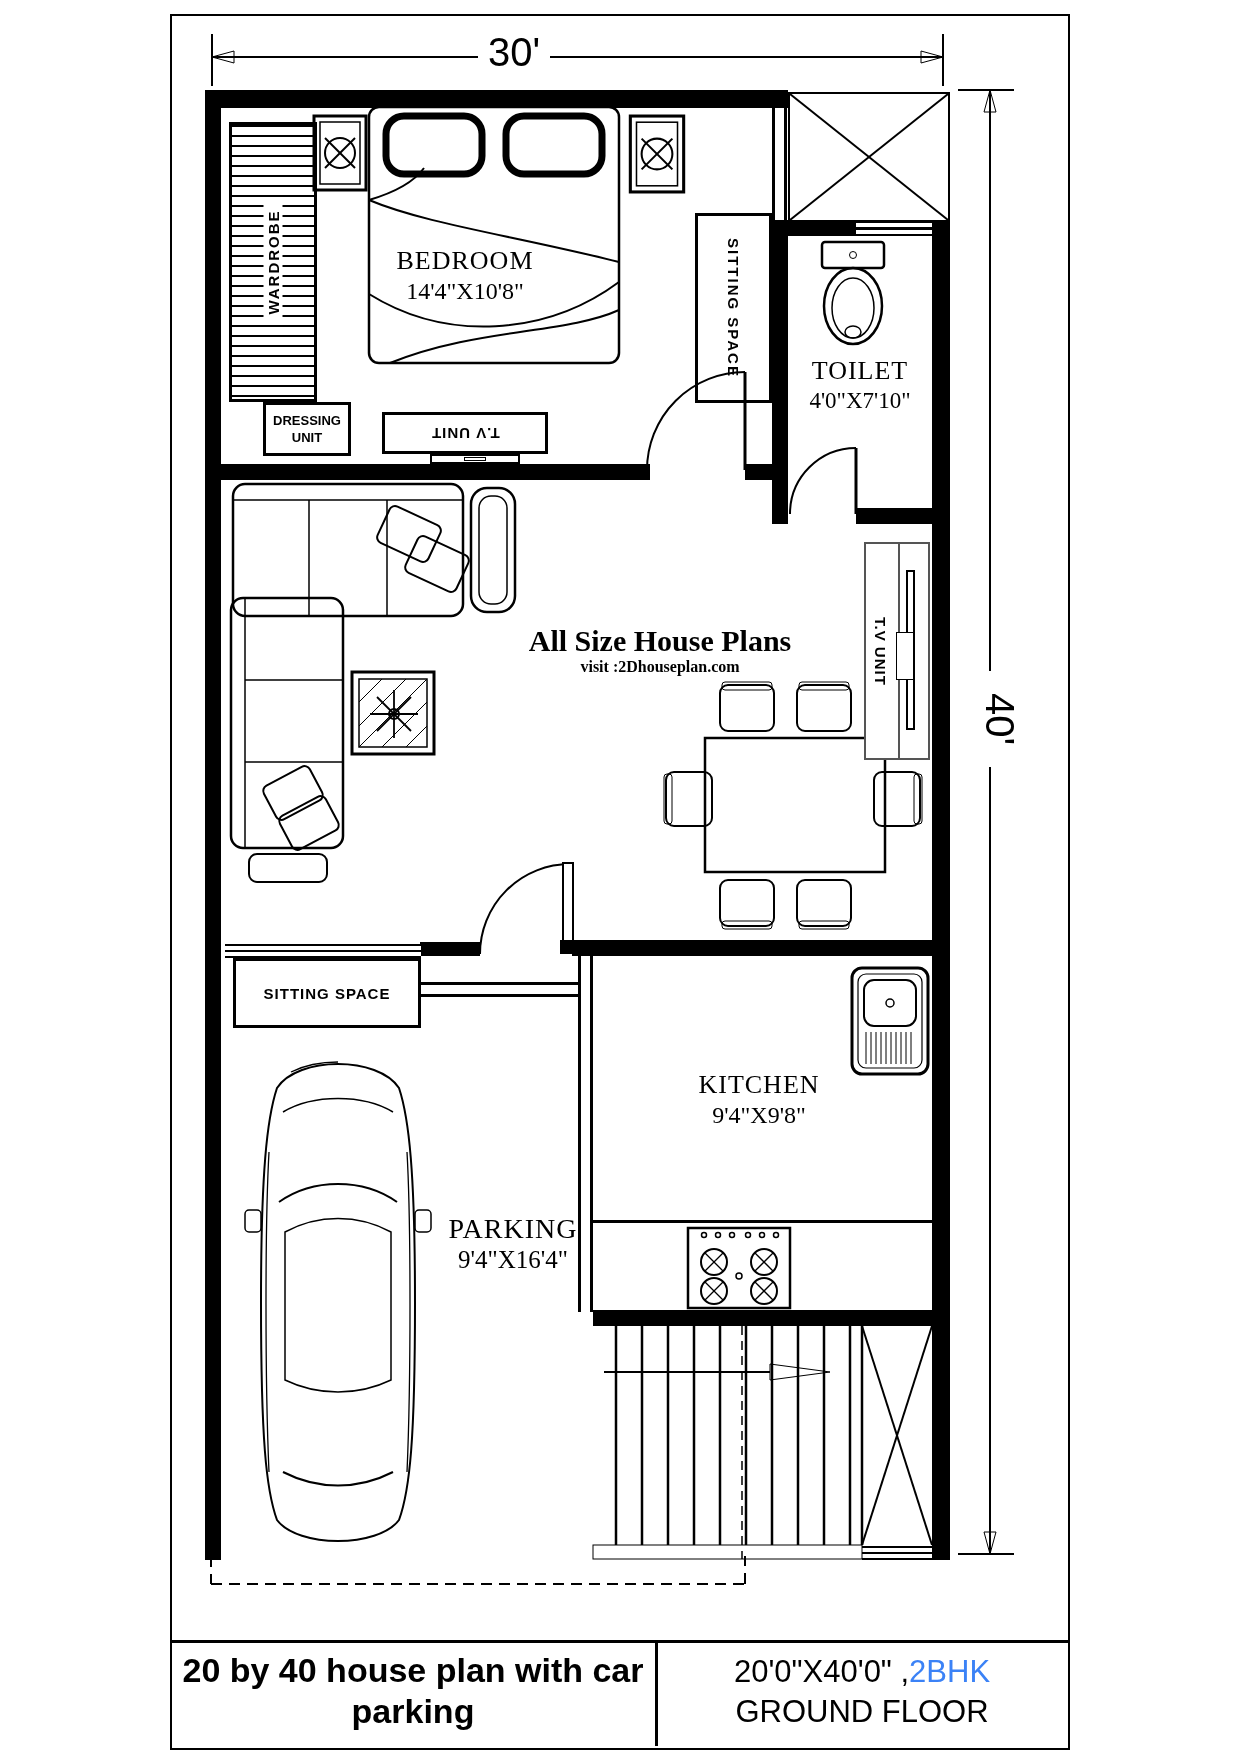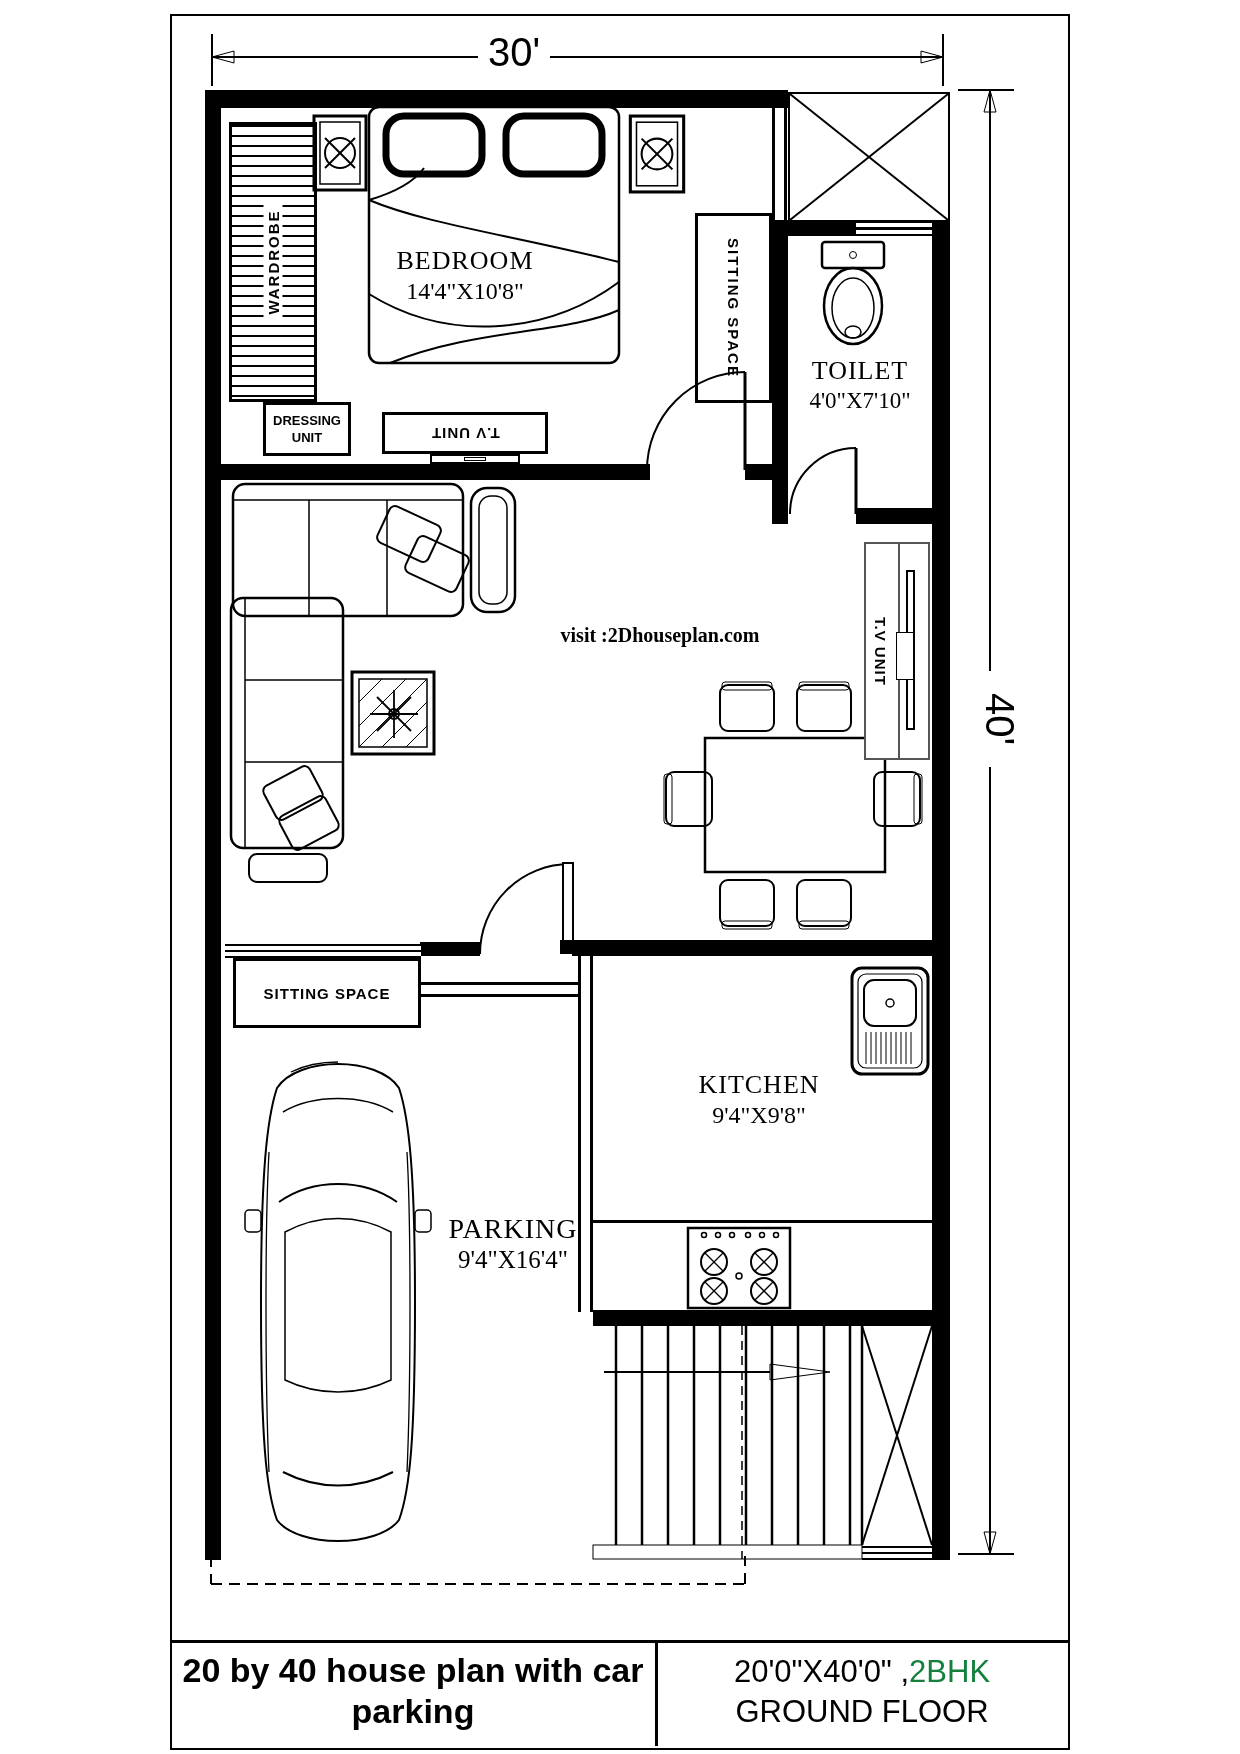--- a/index.html
+++ b/index.html
@@ -19,21 +19,21 @@
   .vtext{writing-mode:vertical-rl;}
   .vtext-up{writing-mode:vertical-rl;transform:rotate(180deg);}
   .flexc{display:flex;align-items:center;justify-content:center;}
   .dimtext{position:absolute;background:#fff;font-family:"Liberation Sans",sans-serif;
            font-size:40px;color:#000;padding:0 10px;}
   .hatch-h{background:repeating-linear-gradient(to bottom,#000 0 2px,#fff 2px 10px);}
   .win3{background:repeating-linear-gradient(to bottom,#000 0 2.5px,#fff 2.5px 7px);}
   .win3b{background:repeating-linear-gradient(to bottom,#000 0 2px,#fff 2px 6px);}
   .watermark{position:absolute;text-align:center;font-family:"Liberation Serif",serif;font-weight:bold;}
   .title-line{font-family:Liberation Sans, sans-serif;}
-  .gray{color:#15803d;}
+  .gray{color:#3b82f6;}
 </style>
 </head>
 <body>
 
 <div class="sheet">
 
   <div class="abs" style="left:170px;top:14px;width:896px;height:1732px;border:2px solid #000;"></div>
 
   <svg class="icon" style="left:205px;top:30px;" width="745" height="56" viewBox="0 0 745 56">
     <line x1="7" y1="4" x2="7" y2="56" stroke-width="2"></line>
@@ -188,21 +188,22 @@
     <g stroke-width="1.8">
       <line x1="44" y1="20" x2="44" y2="68"></line>
         <line x1="20" y1="44" x2="68" y2="44"></line>
       <line x1="27" y1="27" x2="61" y2="61"></line>
         <line x1="61" y1="27" x2="27" y2="61"></line>
     </g>
     <circle cx="44" cy="44" r="5" fill="#fff" stroke-width="2"></circle>
   </svg>
 
   <div class="watermark" style="left:500px;top:624px;width:320px;">
-    <div style="font-size:20px;">visit :2Dhouseplan.com</div>
+    <div style="font-size:30px;">All Size House Plans</div>
+    <div style="font-size:16px;">visit :2Dhouseplan.com</div>
   </div>
 
 
   <svg class="icon" style="left:662px;top:680px;" width="262" height="262" viewBox="0 0 262 262">
     <rect x="43" y="58" width="180" height="134" stroke-width="2.5"></rect>
     <rect x="58" y="5" width="54" height="46" rx="8" stroke-width="2"></rect>
     <rect x="60" y="2" width="50" height="8" rx="3" fill="#000" stroke="none"></rect>
     <rect x="135" y="5" width="54" height="46" rx="8" stroke-width="2"></rect>
     <rect x="137" y="2" width="50" height="8" rx="3" fill="#000" stroke="none"></rect>
     <rect x="58" y="200" width="54" height="46" rx="8" stroke-width="2"></rect>

